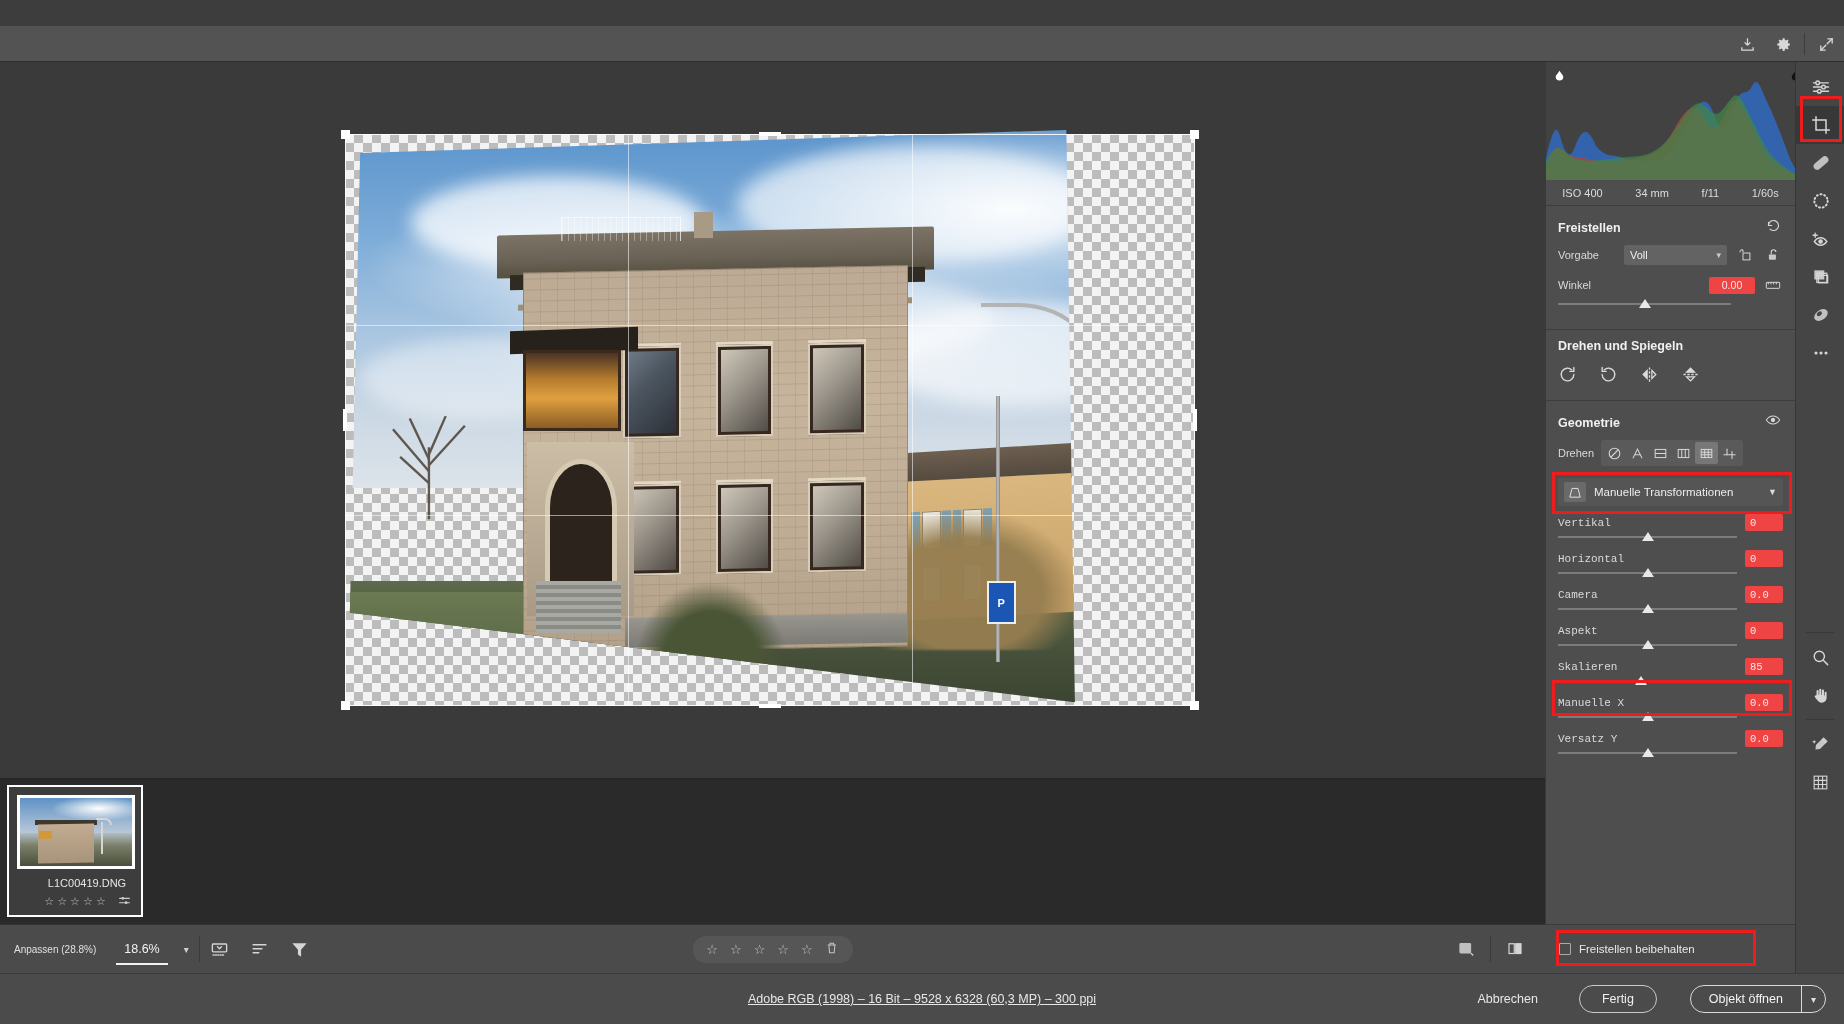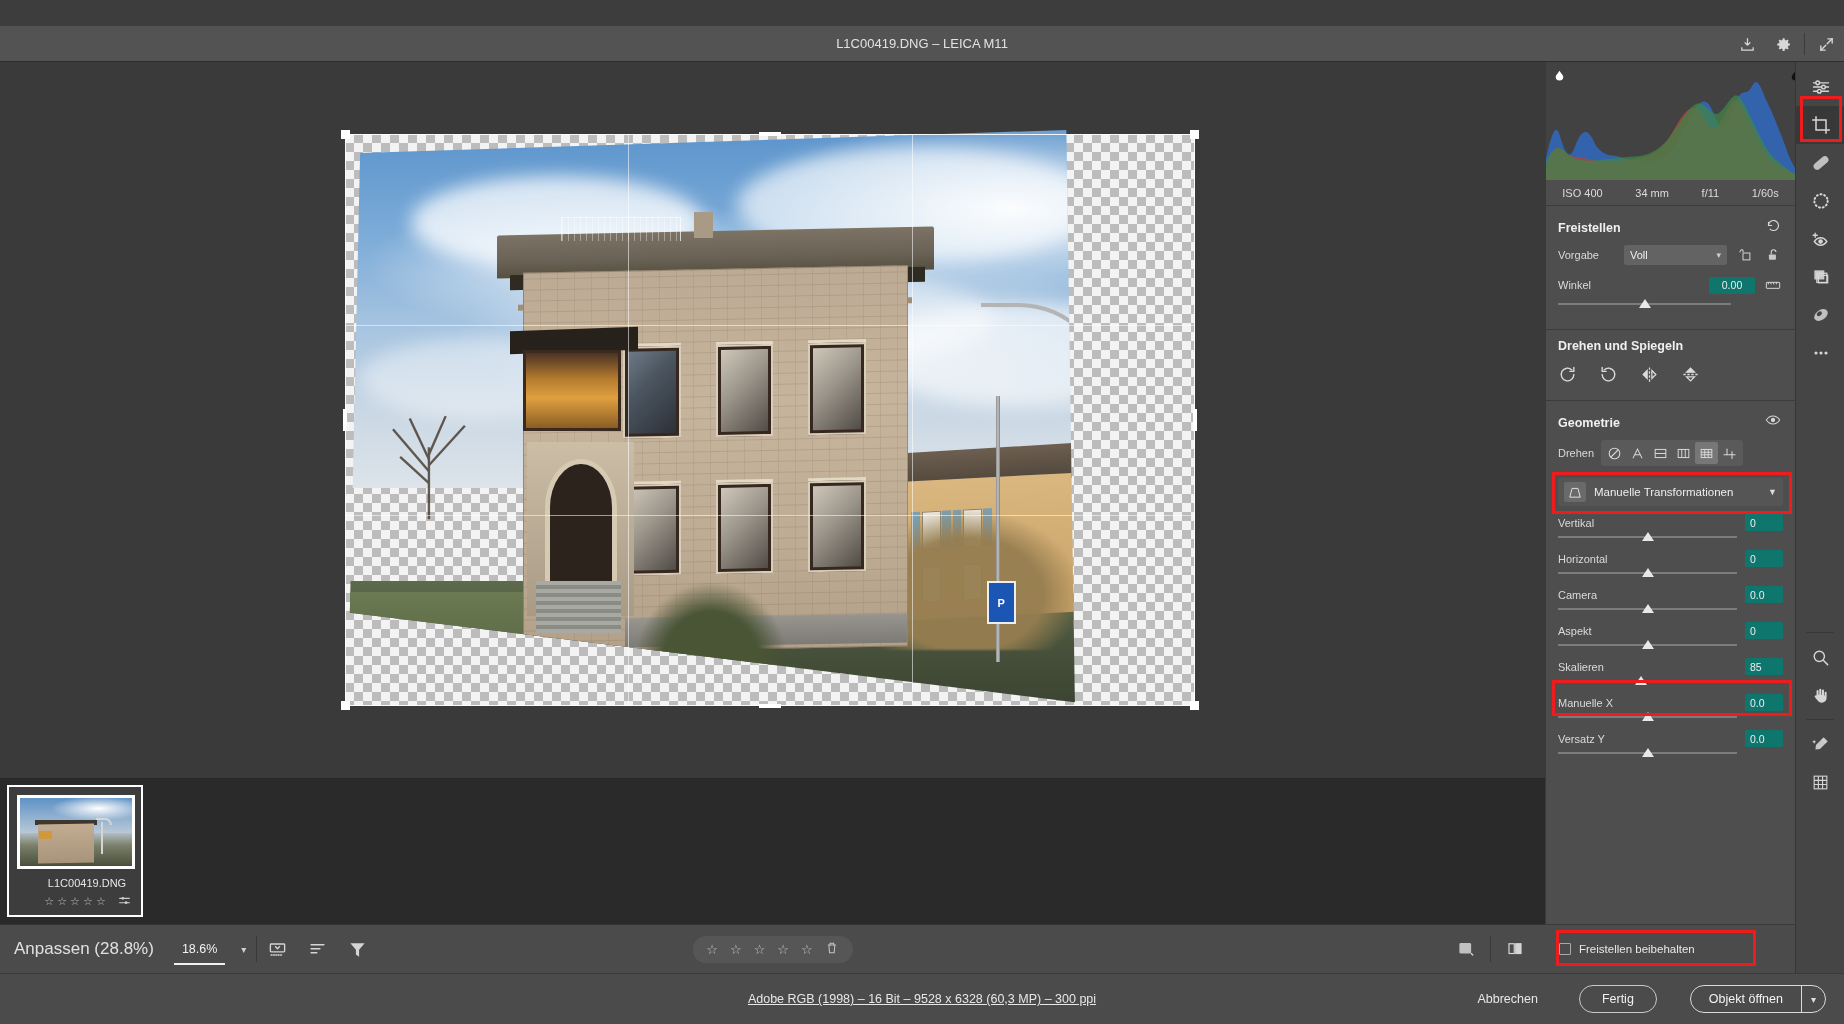--- a/index.html
+++ b/index.html
@@ -172,21 +172,21 @@
   .thumbname { position:absolute; left:0; right:0; top:90px; text-align:center;
     font-size:11px; color:#e6e6e6;padding-left:24px; }
   .thumbstars { position:absolute; left:0; right:0; top:108px; display:flex;
     align-items:center; justify-content:center; gap:5px; color:#b9b9b9; font-size:11px; }
   .thumbstars .edit { position:absolute; right:10px; color:#cfcfcf; }
 
   
   .bottombar { position:absolute; left:0; top:924px; width:1545px; height:49px;
     background:#4b4b4b; border-top:1px solid #343434;
     display:flex; align-items:center; }
-  .zoomfit { padding:0 14px; font-size:17px; color:#e0e0e0; height:49px;
+  .zoomfit { padding:0 14px; font-size:10px; color:#e0e0e0; height:49px;
     display:flex; align-items:center; }
   .zoomval { position:relative; padding:0 14px; height:49px; display:flex;
     align-items:center; font-size:12.5px; color:#f2f2f2; }
   .zoomval::after { content:""; position:absolute; left:6px; right:6px; bottom:9px;
     height:2px; background:#f0f0f0; }
   .chev { padding:0 10px; color:#cfcfcf; font-size:10px; height:49px;
     display:flex; align-items:center; }
   .vsep { width:1px; height:26px; background:#3a3a3a; }
   .tool-ic { width:40px; height:49px; display:flex; align-items:center;
     justify-content:center; color:#d5d5d5; }
@@ -228,23 +228,23 @@
     font-size:12.5px; color:#f0f0f0; font-weight:700; margin-bottom:10px; }
   .row { display:flex; align-items:center; gap:8px; margin-bottom:4px; }
   .lbl { font-size:11px; color:#dadada; width:58px; flex:none; }
   .sel { flex:1; height:20px; background:#636363; border:none; border-radius:2px;
     color:#efefef; font-size:11px; padding:0 6px; display:flex; align-items:center;
     justify-content:space-between; }
   .sel .cv { font-size:9px; color:#cdcdcd; }
   .mini-ic { width:20px; height:20px; display:flex; align-items:center;
     justify-content:center; color:#d6d6d6; }
 
-  .sliderow { display:flex; align-items:center; gap:20px; }
+  .sliderow { display:flex; align-items:center; gap:20px;font-family:Liberation Mono, monospace; }
   .sliderow .lbl2 { font-size:11px; color:#dadada; flex:1; }
-  .numbox { width:38px; height:17px; background:#0f766e; border-radius:2px;
+  .numbox { width:38px; height:17px; background:#ef4444; border-radius:2px;
     color:#ececec; font-size:10.5px; display:flex; align-items:center;
     justify-content:flex-start; padding-left:5px; }
   .track { position:relative; height:13px; margin:1px 0 5px 0; }
   .track .bar { position:absolute; left:0; right:46px; top:4px; height:2px; background:#7c7c7c; }
   .track .knob { position:absolute; top:0px; width:0; height:0;
     border-left:6px solid transparent; border-right:6px solid transparent;
     border-bottom:9px solid #e8e8e8; }
 
   .uprightbox { display:flex; align-items:center; gap:7px; }
   .uprow { display:flex; align-items:center; background:#5a5a5a; border-radius:3px;
@@ -284,21 +284,20 @@
 
   svg { shape-rendering:geometricPrecision; }
 </style>
 </head>
 <body>
 
 <div class="app">
 
 
   <div class="subbar">
-    <div class="filetitle">L1C00419.DNG – LEICA M11</div>
     <div class="subbar-right">
       <div class="sb-btn">
         <svg width="17" height="17" viewBox="0 0 24 24" fill="none" stroke="currentColor" stroke-width="1.8">
           <path d="M12 3v10m0 0l-4-4m4 4l4-4"></path>
             <path d="M4 16v4h16v-4"></path>
         </svg>
       </div>
       <div class="sb-btn">
         <svg width="17" height="17" viewBox="0 0 24 24" fill="currentColor">
           <path d="M12 8.6A3.4 3.4 0 1 0 12 15.4 3.4 3.4 0 0 0 12 8.6zm0 5.1a1.7 1.7 0 1 1 0-3.4 1.7 1.7 0 0 1 0 3.4z"></path>

